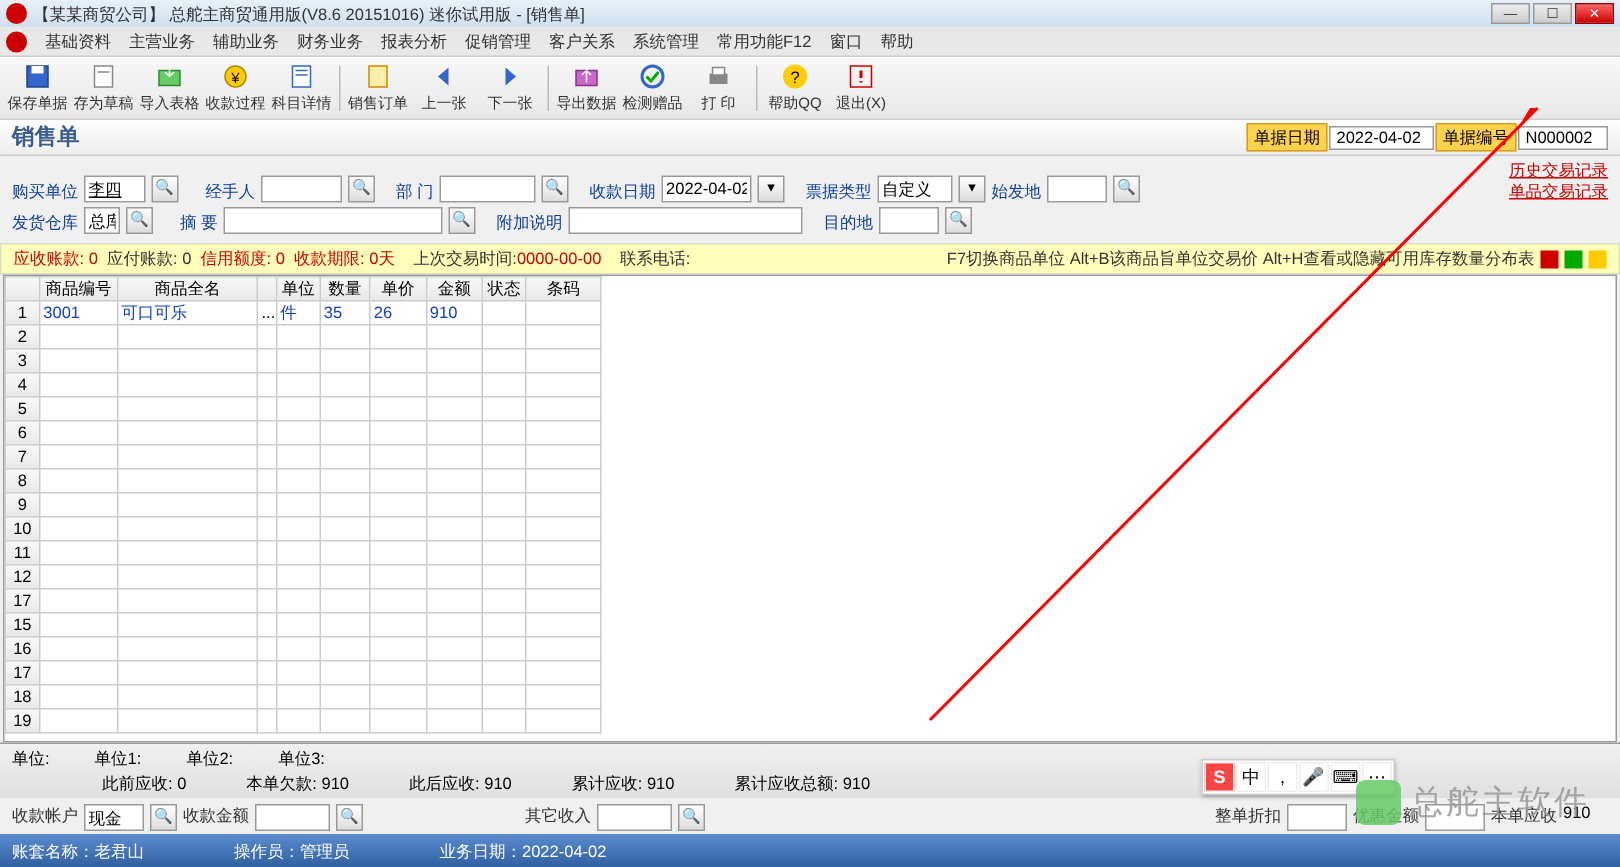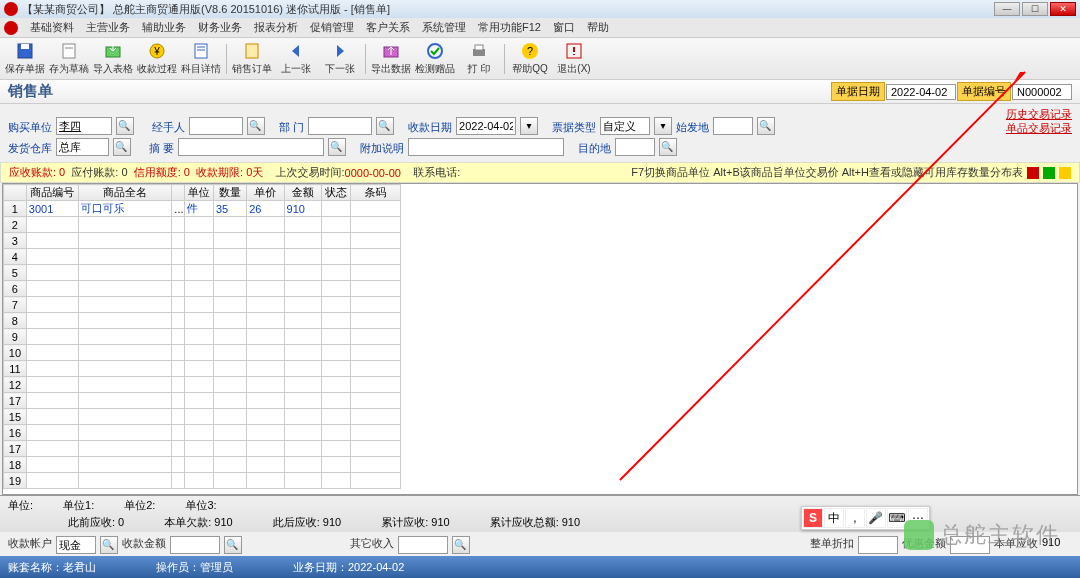--- a/index.html
+++ b/index.html
@@ -186,21 +186,21 @@
     <span class="ylabel">单据日期</span>
     <span class="yval">2022-04-02</span>
     <span class="ylabel">单据编号</span>
     <span class="yval" style="min-width:60px">N000002</span>
   </div>
 </div>
 
 <div class="fields">
   <div class="frow">
     <span class="flabel">购买单位</span>
-    <input class="finput" style="width: 56px; text-decoration: underline;" value="李四">
+    <input class="finput" style="width: 41px; text-decoration: underline;" value="李四">
     <span class="fbtn">🔍</span>
     <span style="width:10px"></span>
     <span class="flabel">经手人</span>
     <input class="finput" style="width: 54px;">
     <span class="fbtn">🔍</span>
     <span style="width:6px"></span>
     <span class="flabel">部  门</span>
     <input class="finput" style="width: 64px;">
     <span class="fbtn">🔍</span>
     <span style="width:6px"></span>
@@ -214,21 +214,21 @@
     <span class="flabel">始发地</span>
     <input class="finput" style="width: 40px;">
     <span class="fbtn">🔍</span>
     <div class="links-right">
       <a>历史交易记录</a>
       <a>单品交易记录</a>
     </div>
   </div>
   <div class="frow">
     <span class="flabel">发货仓库</span>
-    <input class="finput" style="width: 53px;" value="总库">
+    <input class="finput" style="width: 24px;" value="总库">
     <span class="fbtn">🔍</span>
     <span style="width:10px"></span>
     <span class="flabel">摘  要</span>
     <input class="finput" style="width: 146px;">
     <span class="fbtn">🔍</span>
     <span style="width:6px"></span>
     <span class="flabel">附加说明</span>
     <input class="finput" style="width: 156px;">
     <span style="width:6px"></span>
     <span class="flabel">目的地</span>

